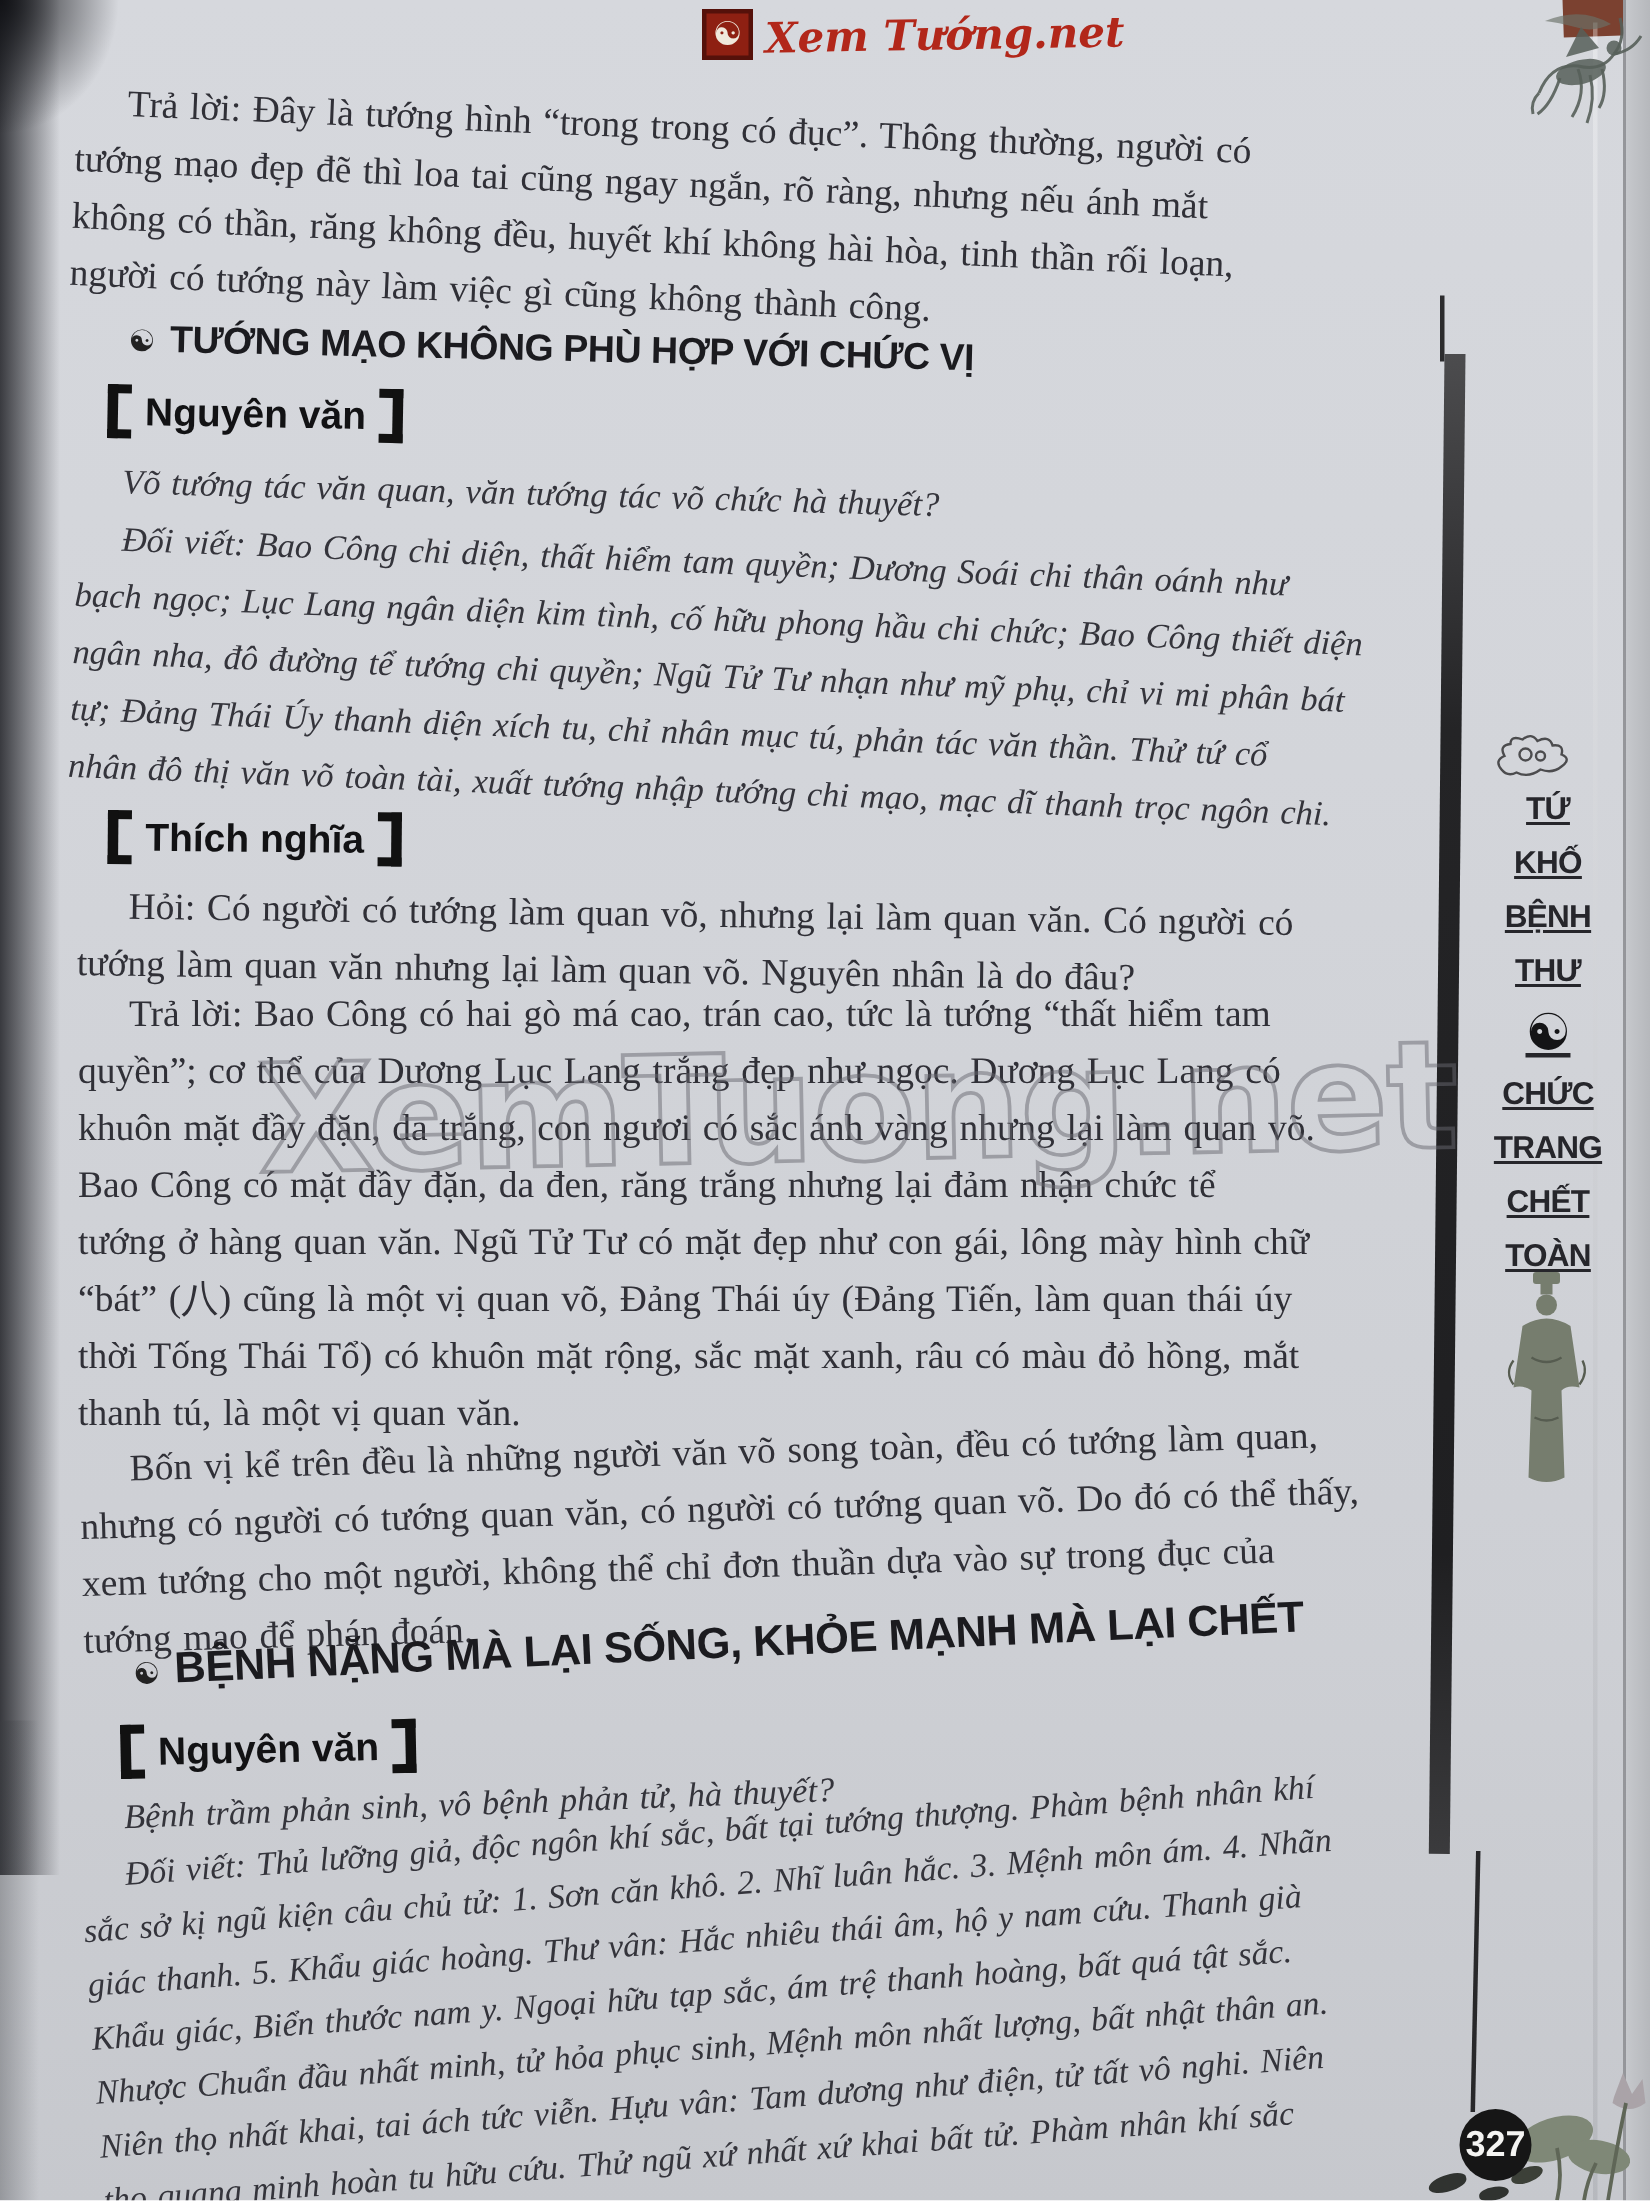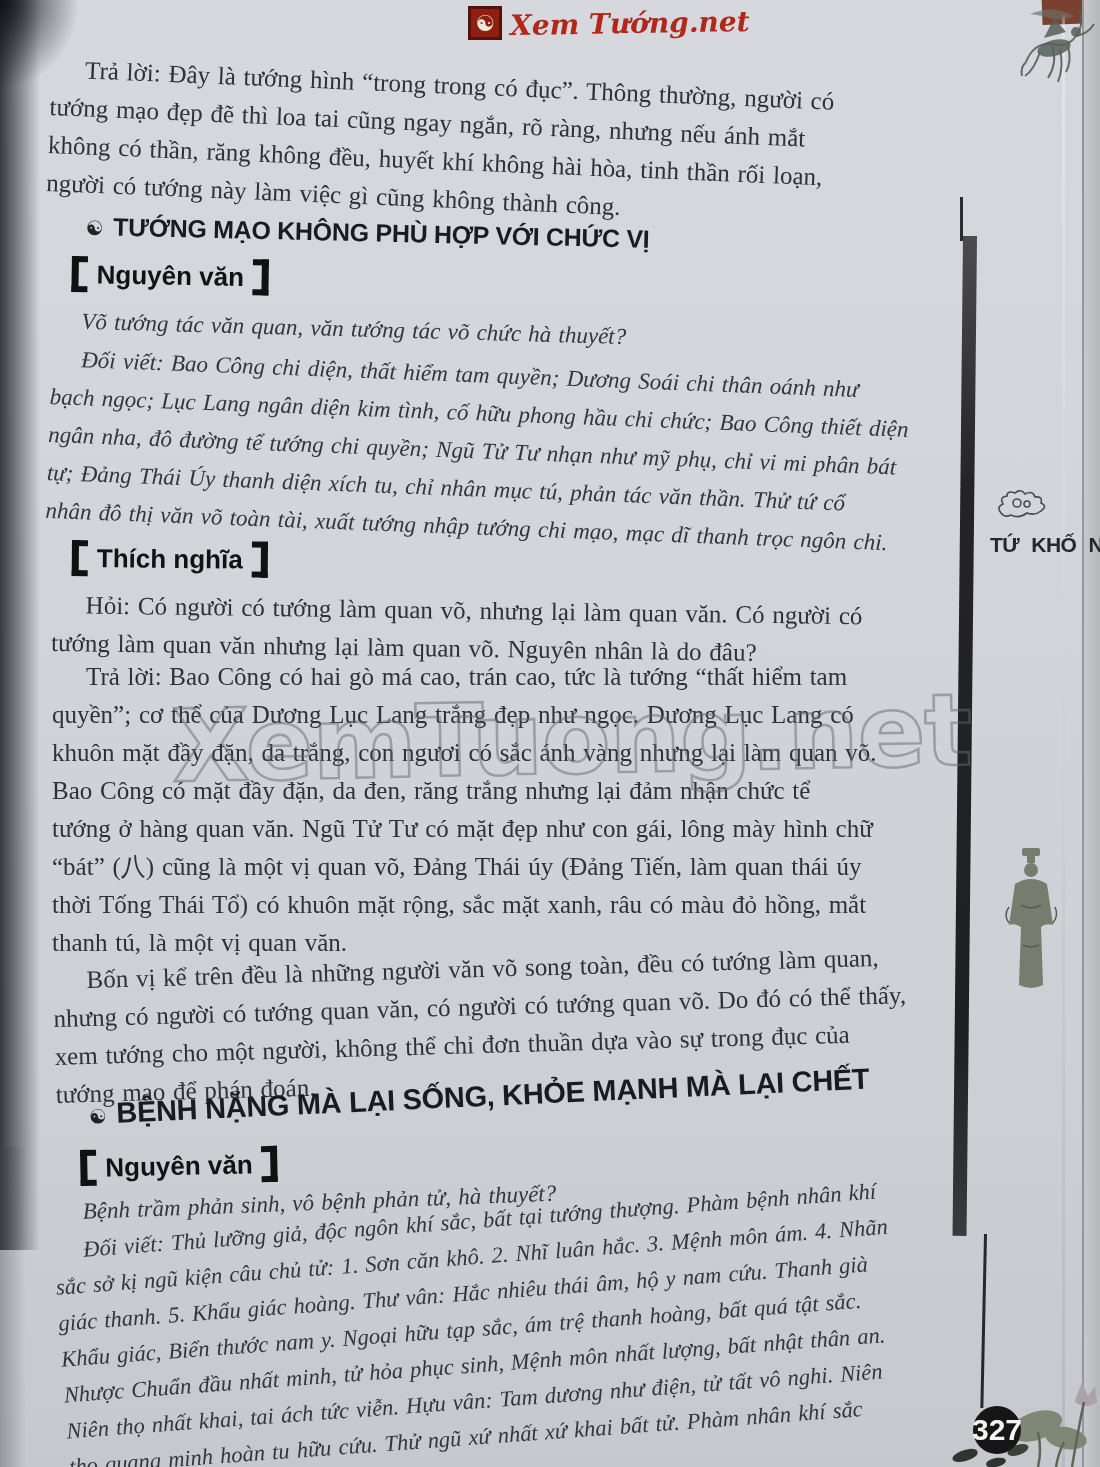--- a/index.html
+++ b/index.html
@@ -59,24 +59,24 @@
     color:transparent;-webkit-text-stroke:2.5px rgba(104,104,112,.5);transform:rotate(-1.2deg);}
   
   .vline-top{position:absolute;left:960px;top:197px;width:3px;height:44px;background:#2c2c2e;}
   .vbar{position:absolute;left:963px;top:236px;width:14px;height:1000px;transform:rotate(.6deg);
     transform-origin:top center;
     background:linear-gradient(180deg,#4c4c4e,#242426 25%,#1f1f21 80%,#3b3b3d);}
   .vline-bottom{position:absolute;left:984px;top:1234px;width:3px;height:174px;background:#28282a;
     transform:rotate(1.2deg);transform-origin:top center;}
   .pagenum{position:absolute;left:973px;top:1406px;width:48px;height:48px;border-radius:50%;
     background:#161616;color:#f4f4f2;display:flex;align-items:center;justify-content:center;
-    font-family:"Liberation Sans",sans-serif;font-weight:bold;font-size:30px;z-index:4;}
-  .rail{position:absolute;left:990px;top:528px;width:84px;display:flex;flex-direction:row;
+    font-family:"Liberation Sans",sans-serif;font-weight:bold;font-size:24px;z-index:4;}
+  .rail{position:absolute;left:990px;top:528px;width:84px;display:flex;flex-direction:column;
     align-items:center;gap:12px;font-family:"Liberation Sans",sans-serif;font-weight:bold;
-    font-size:21px;color:#26262b;letter-spacing:-.5px;z-index:2;}
+    font-size:21px;color:#26262b;letter-spacing:-.5px;z-index:2;text-decoration:underline;}
   .rail-symbol{font-family:"DejaVu Sans",sans-serif;font-weight:normal;font-size:34px;
     line-height:1;color:#141416;}
   .deco{position:absolute;z-index:1;}
   .bird{position:absolute;background:#303330;z-index:3;}
 </style>
 </head>
 <body>
 
 <div class="page">
 
@@ -181,21 +181,21 @@
     <g stroke="#4c4c4e" fill="none" stroke-width="1.6">
       <path d="M7 25 Q2 19 9 16 Q5 9 13 8 Q13 2 21 5 Q27 0 31 6 Q39 2 41 9 Q49 8 47 15 Q54 18 47 23 Q41 28 33 25 Q25 31 17 27 Q11 30 7 25 Z"></path>
       <circle cx="23" cy="15" r="4"></circle>
       <circle cx="33" cy="16" r="3"></circle>
     </g>
   </svg>
 
   <div class="rail">
     <div>TỨ</div>
     <div>KHỐ</div>
-    <div>NẶNG</div>
+    <div>BỆNH</div>
     <div>THƯ</div>
     <div class="rail-symbol">☯</div>
     <div>CHỨC</div>
     <div>TRANG</div>
     <div>CHẾT</div>
     <div>TOÀN</div>
   </div>
 
   <svg class="deco" style="left:1000px;top:843px" width="62" height="150" viewBox="0 0 62 150">
     <g fill="#767d6e">

